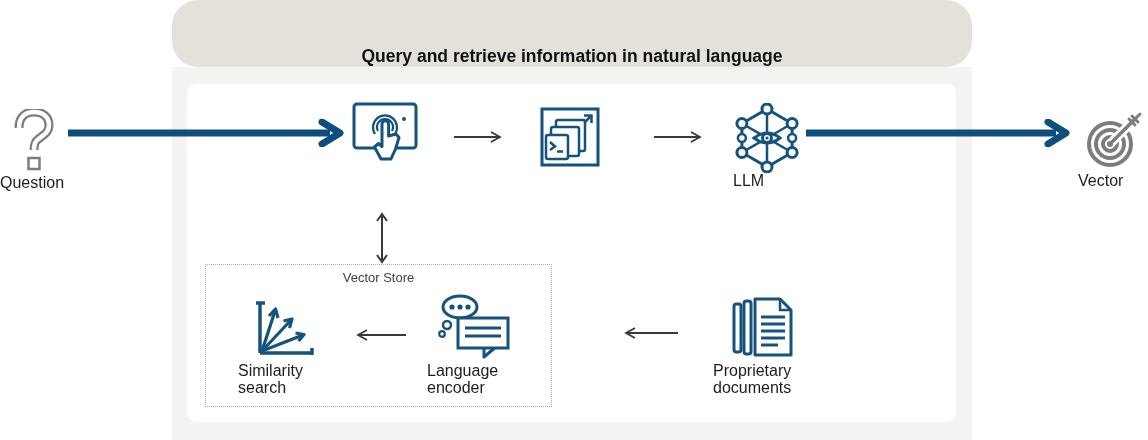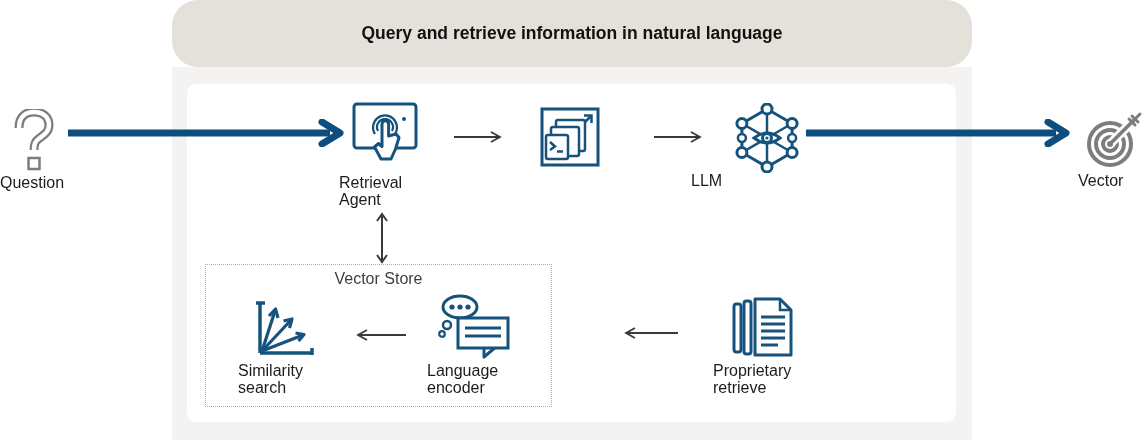--- a/index.html
+++ b/index.html
@@ -1,34 +1,34 @@
 <!DOCTYPE html>
 <html style="--header_bg: #e4e1da; --panel_bg: #f4f3f1; --card_bg: #ffffff; --accent_blue: #0d4e7e; --icon_blue: #15537c; --icon_gray: #7d7d7d; --arrow_dark: #3a3a3a; --text: #1c1c1c; --muted_text: #3f3f3f; --dotted_border: #ababab;"><head>
 <meta charset="utf-8">
 <style>
   html,body { margin:0; padding:0; background:#fff; }
   .canvas { position:relative; width:1148px; height:440px; background:#fff;
             font-family:"Liberation Sans", sans-serif; overflow:hidden; }
 
   .banner { position:absolute; left:172px; top:0; width:800px; height:67px;
-            background:var(--header_bg); display:flex; align-items:center; justify-content:center;border-radius:26px; }
+            background:var(--header_bg); display:flex; align-items:flex-end; justify-content:center;border-radius:26px; }
   .banner .title { font-size:17.5px; font-weight:bold; color:#111; }
 
   .panel { position:absolute; left:172px; top:67px; width:800px; height:373px; background:var(--panel_bg); }
   .card  { position:absolute; left:187px; top:84px; width:769px; height:338px;
            background:var(--card_bg); border-radius:9px; }
 
   .abs { position:absolute; }
   .lbl { position:absolute; font-size:16px; line-height:17px;
          color:var(--text); white-space:pre-line; }
 
   .vbox   { position:absolute; left:205px; top:264px; width:347px; height:143px;
             border:1px dotted var(--dotted_border); box-sizing:border-box; background:transparent; }
   .vtitle { position:absolute; left:205px; top:270px; width:347px; text-align:center;
-            font-size:16px; color:var(--muted_text); }
+            font-size:13px; color:var(--muted_text); }
 
   
   .st-b  { stroke:var(--icon_blue); fill:none; }
   .st-bw { stroke:var(--icon_blue); fill:#fff; }
   .f-b   { fill:var(--icon_blue); stroke:none; }
   .st-g  { stroke:var(--icon_gray); fill:none; }
   .st-gw { stroke:var(--icon_gray); fill:#fff; }
   .f-g   { fill:var(--icon_gray); stroke:none; }
   .st-w  { stroke:#fff; fill:none; }
   .st-d  { stroke:var(--arrow_dark); fill:none; }
@@ -57,22 +57,20 @@
     <polyline class="st-a" stroke-width="7" stroke-linecap="round" stroke-linejoin="round" points="258,3 276,14 258,25"></polyline>
   </svg>
 
   <svg class="abs" style="left:352px; top:102px;" width="66" height="72" viewBox="0 0 66 72">
     <rect class="st-bw" stroke-width="3" x="2" y="2" width="62" height="44" rx="3"></rect>
     <circle class="f-b" cx="52" cy="17" r="2"></circle>
     <path class="st-b" stroke-width="2.2" d="M26,29 A 8,8 0 1 1 40,29"></path>
     <path class="st-b" stroke-width="2.2" d="M23,32 A 12,12 0 1 1 43,32"></path>
     <path class="st-bw" stroke-width="3" stroke-linejoin="round" d="M30,22 A 3.3,3.3 0 0 1 36.6,22 L 36.6,34 L 44,32 L 47,35.5 L 43.5,47 L 39,57 L 29,57 L 22.5,45 L 26.5,41.5 L 30,44.5 Z"></path>
   </svg>
-  <div class="lbl" style="left:339px; top:174px; width:90px;">Retrieval
-Agent</div>
 
   <svg class="abs" style="left:452px; top:129px;" width="56" height="16" viewBox="0 0 56 16">
     <line class="st-d" stroke-width="1.8" x1="2" y1="8" x2="47" y2="8"></line>
     <polyline class="st-d" stroke-width="1.8" fill="none" points="39,3 48,8 39,13"></polyline>
   </svg>
 
   <svg class="abs" style="left:540px; top:107px;" width="60" height="60" viewBox="0 0 60 60">
     <rect class="st-bw" stroke-width="3" x="2" y="2" width="56" height="56"></rect>
     <line class="st-b" stroke-width="2.5" x1="39" y1="21" x2="51" y2="9"></line>
     <polyline class="st-b" stroke-width="2.5" points="44,8.5 51.5,8.5 51.5,16"></polyline>
@@ -103,21 +101,21 @@
     <circle class="st-bw" stroke-width="3" cx="60.1" cy="49.5" r="5"></circle>
     <circle class="st-bw" stroke-width="3" cx="35" cy="64" r="5"></circle>
     <circle class="st-bw" stroke-width="3" cx="9.9" cy="49.5" r="5"></circle>
     <circle class="st-bw" stroke-width="3" cx="9.9" cy="20.5" r="5"></circle>
     <circle class="st-bw" stroke-width="2.5" cx="9.9" cy="35" r="4"></circle>
     <circle class="st-bw" stroke-width="2.5" cx="60.1" cy="35" r="4"></circle>
     <path class="st-bw" stroke-width="3" d="M22,35 Q35,25 48,35 Q35,45 22,35 Z"></path>
     <circle class="st-bw" stroke-width="3" cx="35" cy="35" r="4.5"></circle>
     <circle class="f-b" cx="35" cy="35" r="1.6"></circle>
   </svg>
-  <div class="lbl" style="left:691px; top:172px; width:64px;">LLM</div>
+  <div class="lbl" style="left:733px; top:172px; width:64px;">LLM</div>
 
   <svg class="abs" style="left:802px; top:119px;" width="276" height="28" viewBox="0 0 276 28">
     <line class="st-a" stroke-width="7" x1="4" y1="14" x2="254" y2="14"></line>
     <polyline class="st-a" stroke-width="7" stroke-linecap="round" stroke-linejoin="round" points="246,3 264,14 246,25"></polyline>
   </svg>
 
   <svg class="abs" style="left:1083px; top:106px;" width="60" height="64" viewBox="0 0 60 64">
     <circle class="st-g" stroke-width="4" cx="27" cy="38" r="21"></circle>
     <circle class="st-g" stroke-width="4" cx="27" cy="38" r="14"></circle>
     <circle class="st-g" stroke-width="4" cx="27" cy="38" r="7"></circle>
@@ -188,15 +186,15 @@
     <polyline class="st-b" stroke-width="2.5" points="49,3 49,14 60,14"></polyline>
     <g class="st-b" stroke-width="3">
       <line x1="30" y1="21" x2="54" y2="21"></line>
       <line x1="30" y1="28" x2="54" y2="28"></line>
       <line x1="30" y1="35" x2="54" y2="35"></line>
       <line x1="30" y1="42" x2="54" y2="42"></line>
       <line x1="30" y1="49" x2="47" y2="49"></line>
     </g>
   </svg>
   <div class="lbl" style="left:713px; top:362px; width:104px;">Proprietary
-retrieve</div>
+documents</div>
 
 </div>
 
 </body></html>

